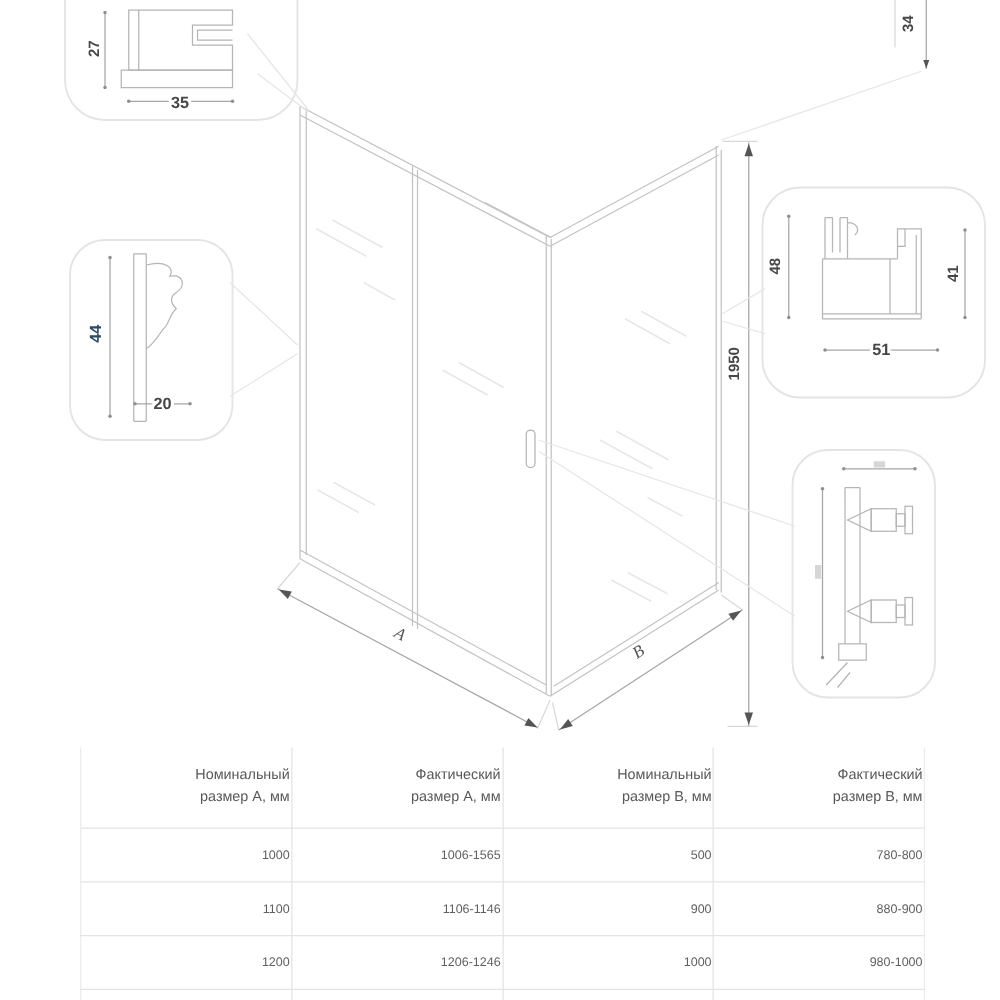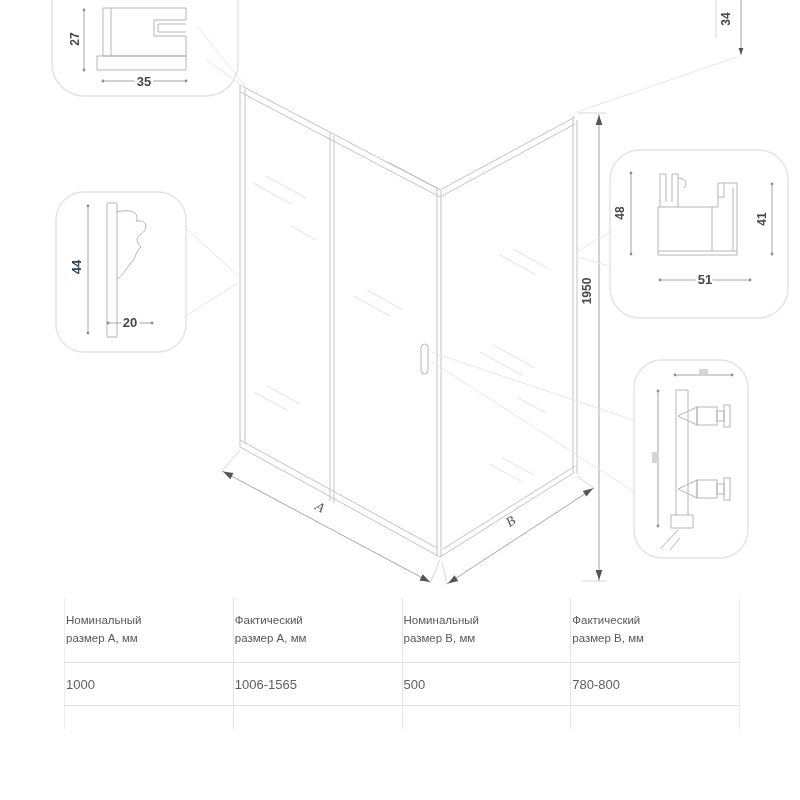--- a/index.html
+++ b/index.html
@@ -20,24 +20,24 @@
   .t-dim-lg{font-size:13px;}
   .t-accent{fill:#2d4b60;}
   .t-letter{font-family:"Liberation Serif",serif;font-style:italic;font-size:13.5px;fill:#565656;}
   .halo{paint-order:stroke;stroke:#fff;stroke-width:5px;stroke-linejoin:round;}
   .mark{fill:#d6d6d6;}
   
   .table-wrap{position:absolute;top:598px;left:64px;width:676px;}
   table.sizes{width:100%;border-collapse:collapse;table-layout:fixed;
       border-left:1px solid #ececec;border-right:1px solid #ececec;}
   table.sizes th,table.sizes td{border-right:1px solid #e3e3e3;border-bottom:1px solid #e3e3e3;
-      text-align:left;vertical-align:middle;font-weight:normal;}
+      text-align:right;vertical-align:middle;font-weight:normal;}
   table.sizes th:last-child,table.sizes td:last-child{border-right:1px solid #ececec;}
   table.sizes th{height:62px;font-size:11.5px;line-height:1.55;color:#585858;}
-  table.sizes td{height:40px;font-size:13px;color:#606060;margin-top:28px;}
+  table.sizes td{height:40px;font-size:10px;color:#606060;margin-top:28px;}
   table.sizes tr.cut td{height:21px;border-bottom:none;}
 </style>
 </head>
 <body>
 
 <div class="page">
 
   <svg class="drawing" width="800" height="598" viewBox="0 0 800 598">
 
     <g>
@@ -205,20 +205,32 @@
           </th>
         </tr>
       </thead>
       <tbody>
         <tr>
           <td>1000</td>
           <td>1006-1565</td>
           <td>500</td>
           <td>780-800</td>
         </tr>
+        <tr>
+          <td>1100</td>
+          <td>1106-1146</td>
+          <td>900</td>
+          <td>880-900</td>
+        </tr>
+        <tr>
+          <td>1200</td>
+          <td>1206-1246</td>
+          <td>1000</td>
+          <td>980-1000</td>
+        </tr>
         <tr class="cut">
           <td></td>
           <td></td>
           <td></td>
           <td></td>
         </tr>
       </tbody>
     </table>
   </div>
 </div>

